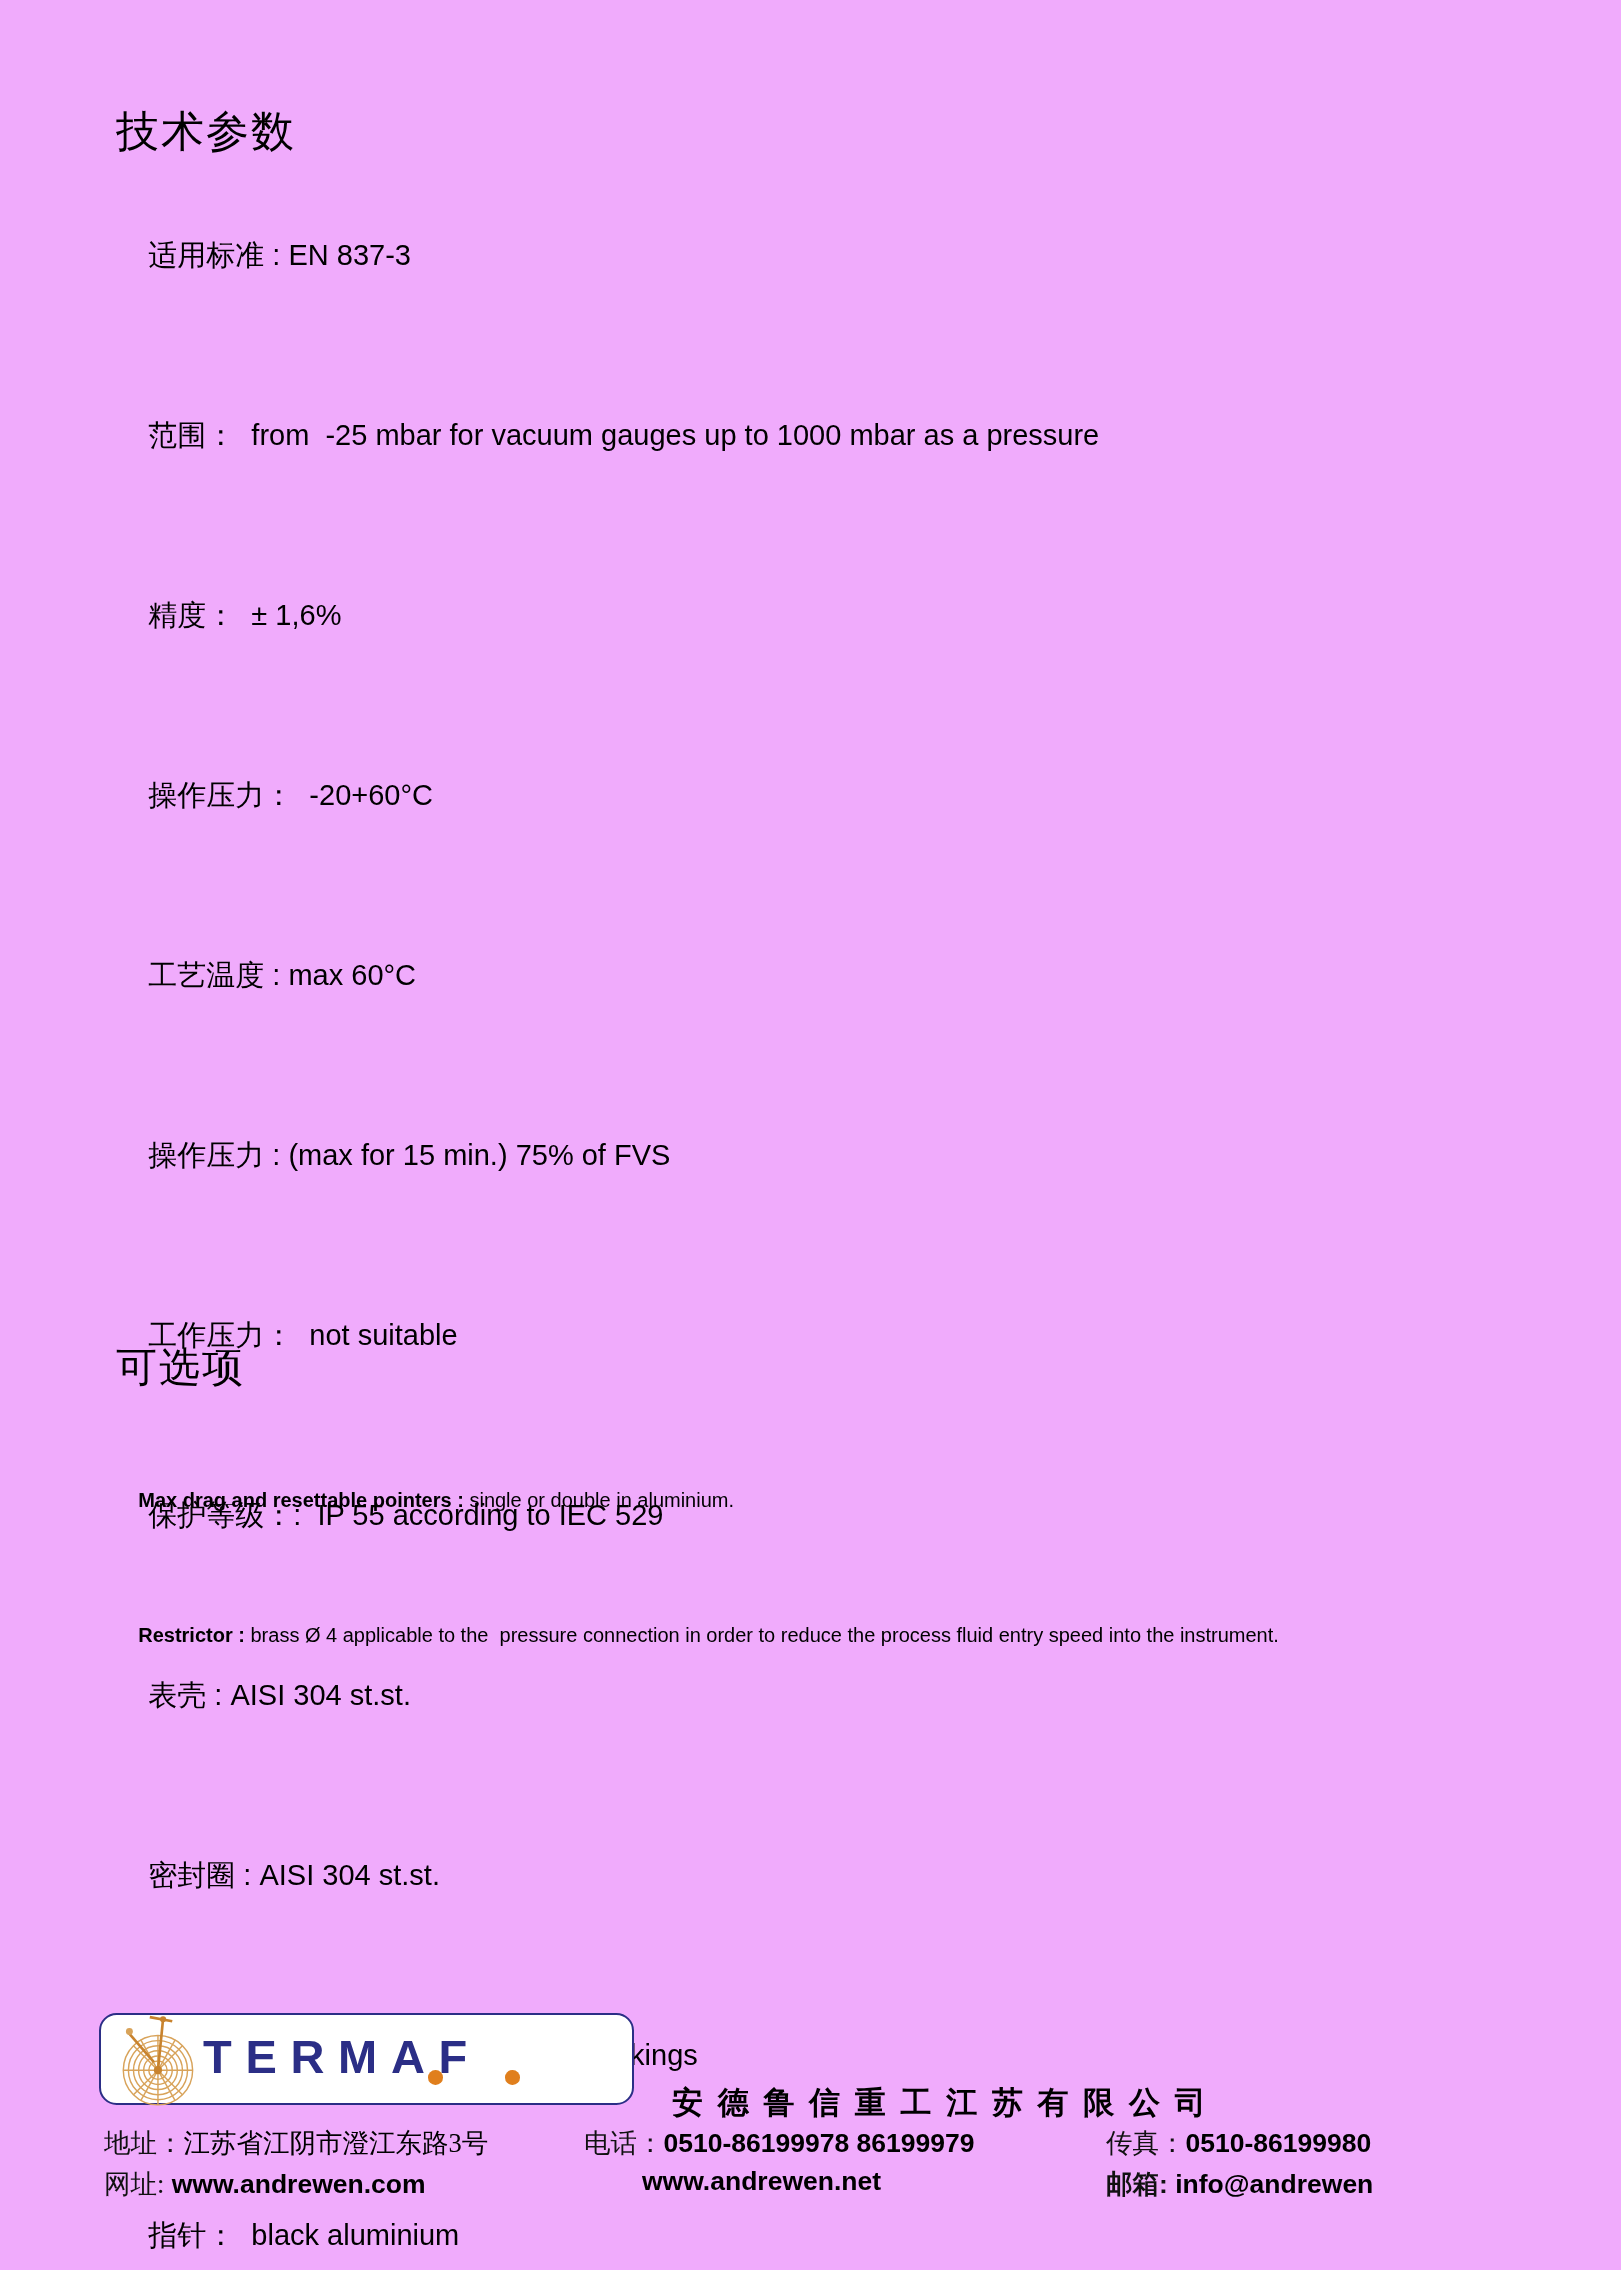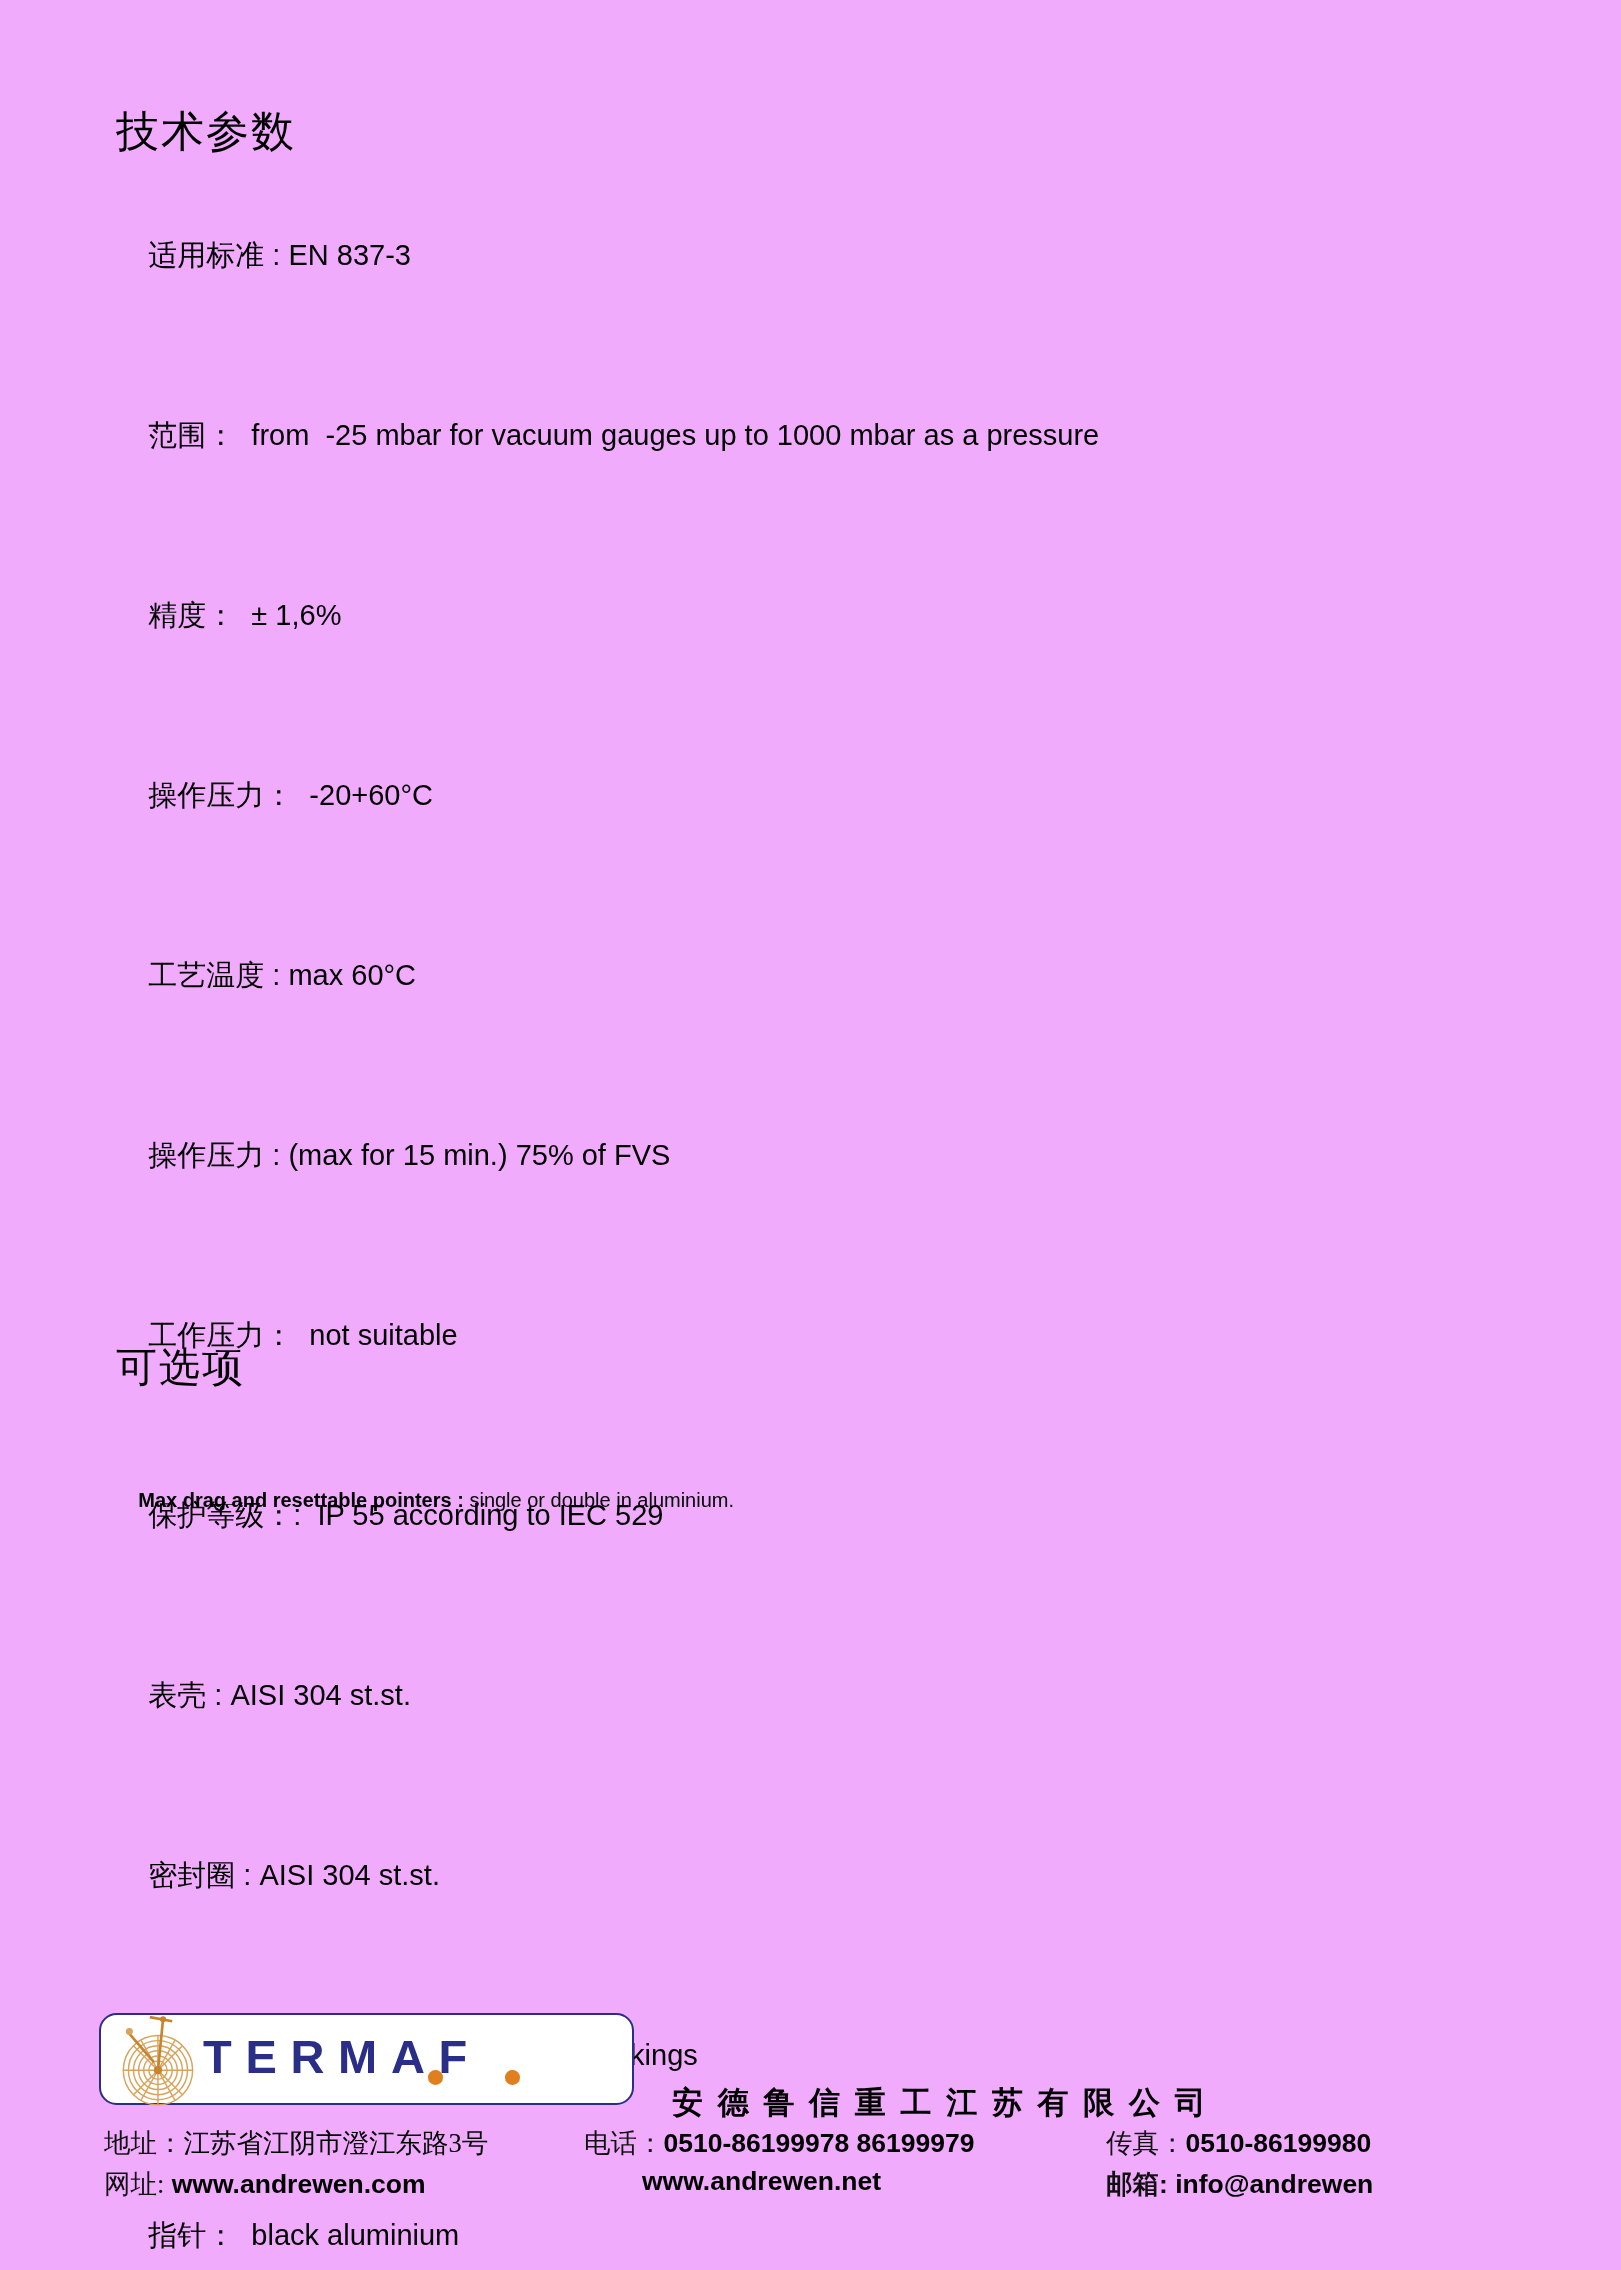--- a/index.html
+++ b/index.html
@@ -124,20 +124,23 @@
 
 </div>
 
   <div class="sec-title t2">可选项</div>
 
   <div class="options-para">
   <div class="option-line">
     <span class="option-term">Max drag and resettable pointers :</span><span class="option-desc"> single or double in aluminium.</span>
   </div>
 
+  <div class="option-line">
+    <span class="option-term">Restrictor :</span><span class="option-desc"> brass Ø 4 applicable to the  pressure connection in order to reduce the process fluid entry speed into the instrument.</span>
+  </div>
 </div>
 
   <div class="logo-box">
     <svg class="logo-wheel" viewBox="0 0 100 100">
       <g fill="none" stroke="#d8a35a" stroke-width="1.4">
         <circle cx="48" cy="60" r="34"></circle>
         <circle cx="48" cy="60" r="29"></circle>
         <circle cx="48" cy="60" r="24"></circle>
         <circle cx="48" cy="60" r="19"></circle>
         <circle cx="48" cy="60" r="14"></circle>

